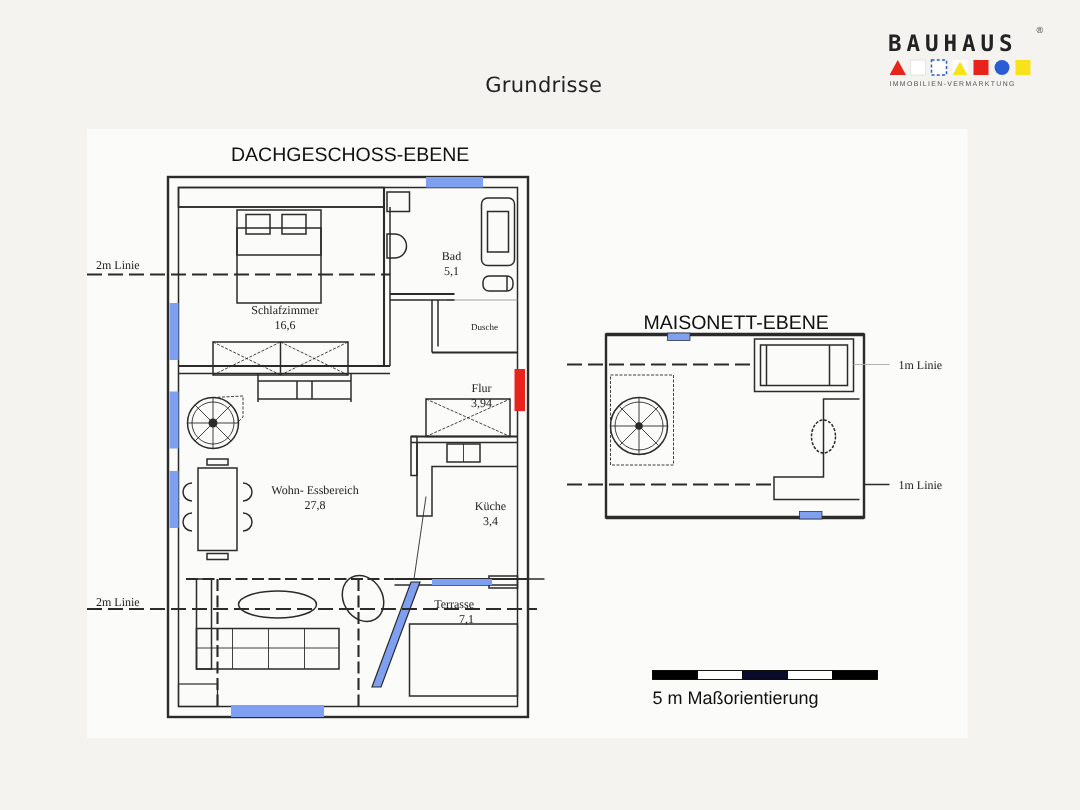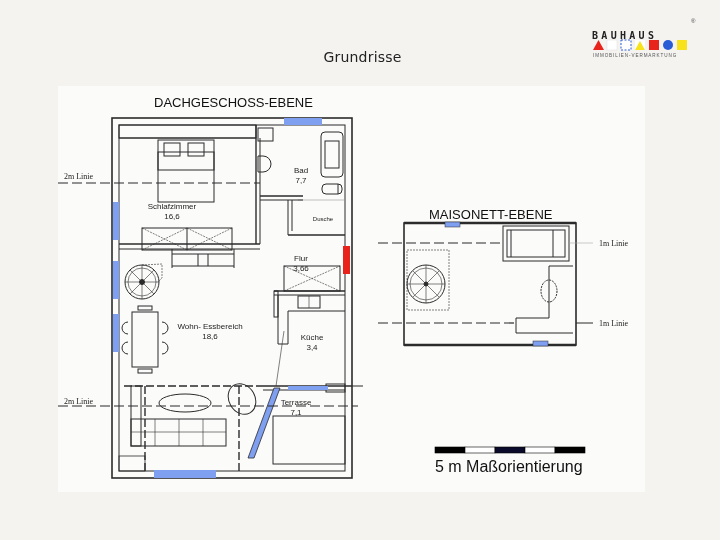--- a/index.html
+++ b/index.html
@@ -9,39 +9,39 @@
     font-family: "Liberation Sans", sans-serif;
     position: relative;
   }
   .page-title {
     position: absolute; left: 0; top: 49px; width: 725px;
     text-align: center; font-size: 14px; color: #222;
     font-family: "DejaVu Sans", sans-serif; letter-spacing: 0.2px;
   }
   .logo { position: absolute; left: 590px; top: 18px; width: 110px; height: 42px; }
   .logo-word {
-    position: absolute; left: 2px; top: 12px; font-size: 10px; font-weight: bold;
+    position: absolute; left: 2px; top: 2px; font-size: 15px; font-weight: bold;
     letter-spacing: 3.3px; color: #222; font-family: "DejaVu Sans Mono", monospace;
   }
   .logo-reg { position: absolute; left: 101px; top: 0px; font-size: 6px; color: #444; }
   .logo-shapes { position: absolute; left: 3px; top: 21px; }
   .logo-sub {
     position: absolute; left: 3px; top: 35px; font-size: 4.6px; letter-spacing: 0.9px;
     color: #555; white-space: nowrap;
   }
   .panel {
     position: absolute; left: 58px; top: 86px; width: 587px; height: 406px;
     background: #fbfbfa;
   }
   .plan-svg { position: absolute; left: 0; top: 0; }
-  .lbl { position: absolute; font-size: 8px; color: #222; text-align: center; line-height: 10px; white-space: nowrap; }
+  .lbl { position: absolute; font-size: 8px; color: #222; text-align: center; line-height: 10px; white-space: nowrap; font-family: Liberation Serif, serif; }
   .lbl.small { font-size: 6px; }
   .heading { position: absolute; font-size: 13px; color: #111; white-space: nowrap; }
   .line-label { position: absolute; font-size: 8px; color: #222; white-space: nowrap; font-family: Liberation Serif, serif; }
-  .scale-label { position: absolute; font-size: 16px; color: #111; white-space: nowrap; }
+  .scale-label { position: absolute; font-size: 12px; color: #111; white-space: nowrap; }
 </style>
 </head>
 <body>
 
 <div class="page-title">Grundrisse</div>
 
 <div class="logo">
   <div class="logo-word">BAUHAUS</div>
   <div class="logo-reg">®</div>
   <svg class="logo-shapes" width="100" height="12">
@@ -223,40 +223,40 @@
   </svg>
 
   <div class="heading" style="left:371px; top:121px;">MAISONETT-EBENE</div>
   <div class="heading" style="left:96px; top:9px;">DACHGESCHOSS-EBENE</div>
 
   <div class="line-label" style="left:6px; top:86px;">2m Linie</div>
   <div class="line-label" style="left:6px; top:311px;">2m Linie</div>
   <div class="line-label" style="left:541px; top:153px;">1m Linie</div>
   <div class="line-label" style="left:541px; top:233px;">1m Linie</div>
 
-  <div class="lbl" style="left:82px; top:116px; width:64px;">
+  <div class="lbl" style="left:100px; top:116px; width:64px;">
     <div>Schlafzimmer</div>
     <div>16,6</div>
   </div>
   <div class="lbl" style="left:230px; top:80px; width:26px;">
     <div>Bad</div>
-    <div>7,7</div>
+    <div>5,1</div>
   </div>
   <div class="lbl small" style="left:250px; top:128px; width:30px;">Dusche</div>
-  <div class="lbl" style="left:228px; top:168px; width:30px;">
+  <div class="lbl" style="left:248px; top:168px; width:30px;">
     <div>Flur</div>
-    <div>3,66</div>
+    <div>3,94</div>
   </div>
   <div class="lbl" style="left:112px; top:236px; width:80px;">
     <div>Wohn- Essbereich</div>
-    <div>18,6</div>
-  </div>
-  <div class="lbl" style="left:239px; top:247px; width:30px;">
+    <div>27,8</div>
+  </div>
+  <div class="lbl" style="left:254px; top:247px; width:30px;">
     <div>Küche</div>
     <div>3,4</div>
   </div>
-  <div class="lbl" style="left:218px; top:312px; width:40px;">
+  <div class="lbl" style="left:218px; top:312px; width:40px;text-align:right;">
     <div>Terrasse</div>
     <div>7,1</div>
   </div>
 
   <div class="scale-label" style="left:377px; top:372px;">5 m Maßorientierung</div>
 </div>
 
 </body></html>

